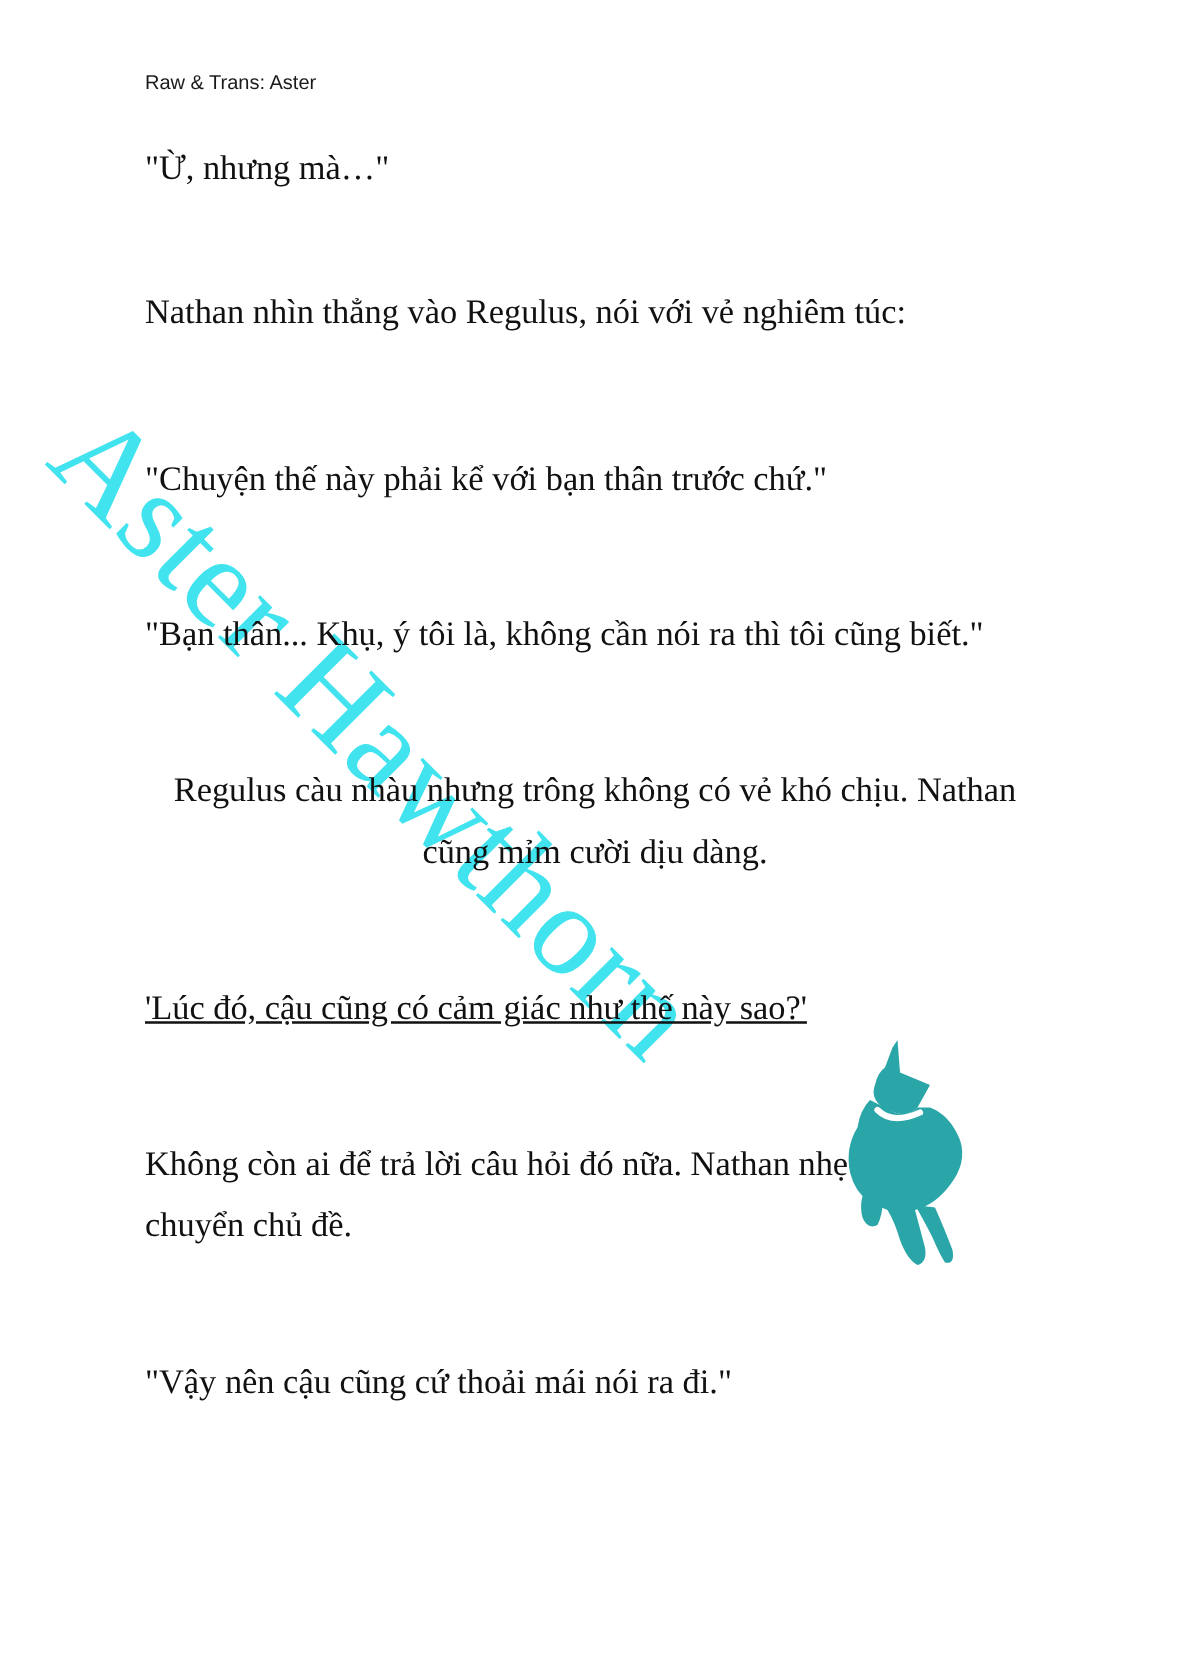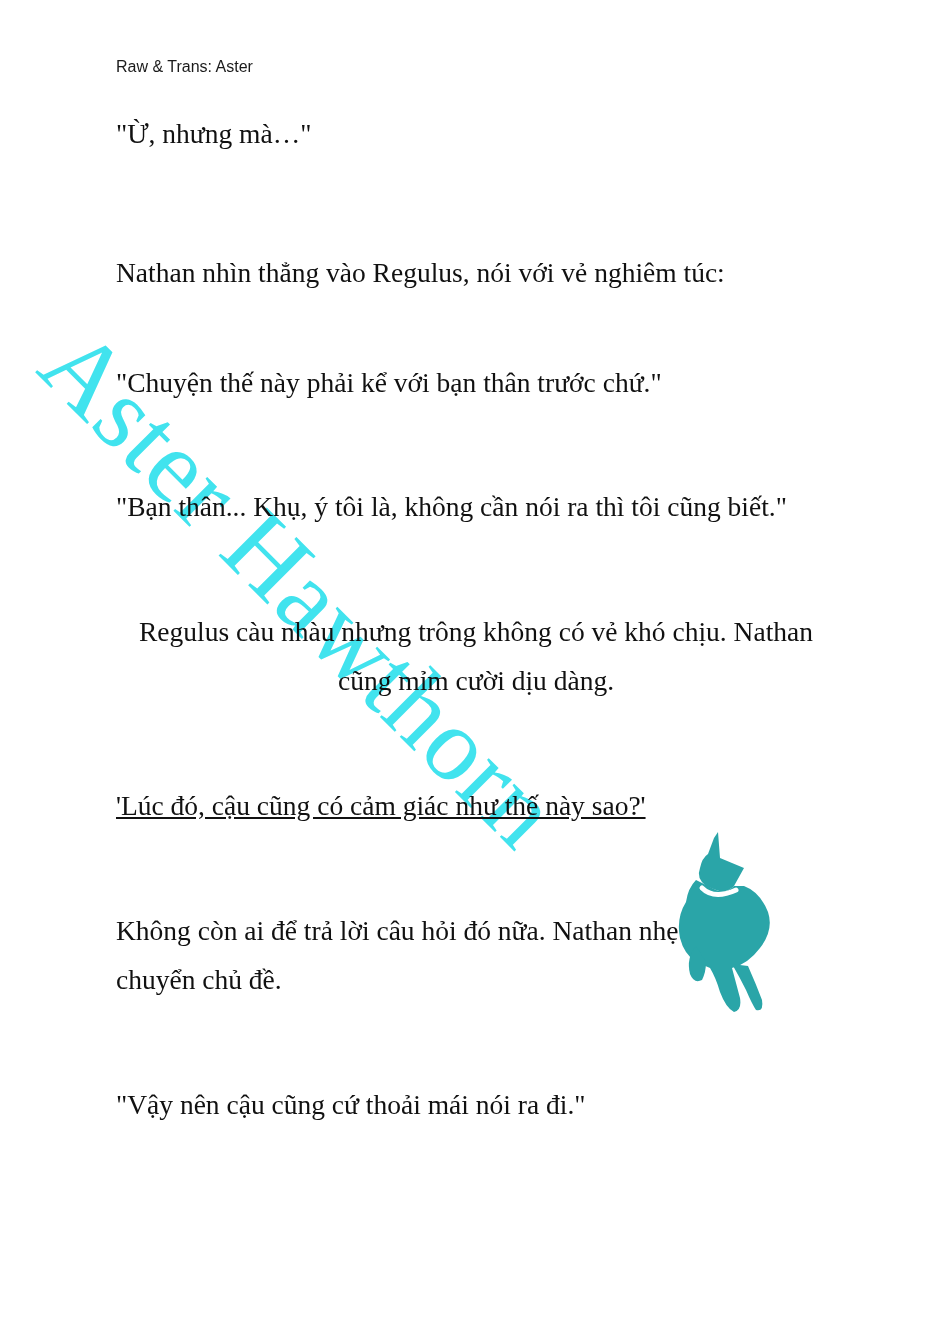--- a/index.html
+++ b/index.html
@@ -77,21 +77,21 @@
 
 <div class="page">
 
   <div class="header-credit">Raw &amp; Trans: Aster</div>
 
   <div class="wm-wrap">
     <div class="watermark">Aster Hawthorn</div>
   </div>
 
   <div class="para" style="top:109px;">"Ừ, nhưng mà…"</div>
-  <div class="para" style="top:248px;">Nathan nhìn thẳng vào Regulus, nói với vẻ nghiêm túc:</div>
+  <div class="para" style="top:224px;">Nathan nhìn thẳng vào Regulus, nói với vẻ nghiêm túc:</div>
   <div class="para" style="top:358px;">"Chuyện thế này phải kể với bạn thân trước chứ."</div>
   <div class="para" style="top:482px;">"Bạn thân... Khụ, ý tôi là, không cần nói ra thì tôi cũng biết."</div>
   <div class="para" style="top:607px;text-align:center;">Regulus càu nhàu nhưng trông không có vẻ khó chịu. Nathan cũng mỉm cười dịu dàng.</div>
   <div class="para" style="top:781px;text-decoration:underline;">'Lúc đó, cậu cũng có cảm giác như thế này sao?'</div>
   <div class="para" style="top:906px;">Không còn ai để trả lời câu hỏi đó nữa. Nathan nhẹ nhàng chuyển chủ đề.</div>
   <div class="para" style="top:1080px;">"Vậy nên cậu cũng cứ thoải mái nói ra đi."</div>
 
   <svg class="cat" viewBox="0 0 130 185" xmlns="http://www.w3.org/2000/svg">
     <g fill="#2aa5a8">
 

